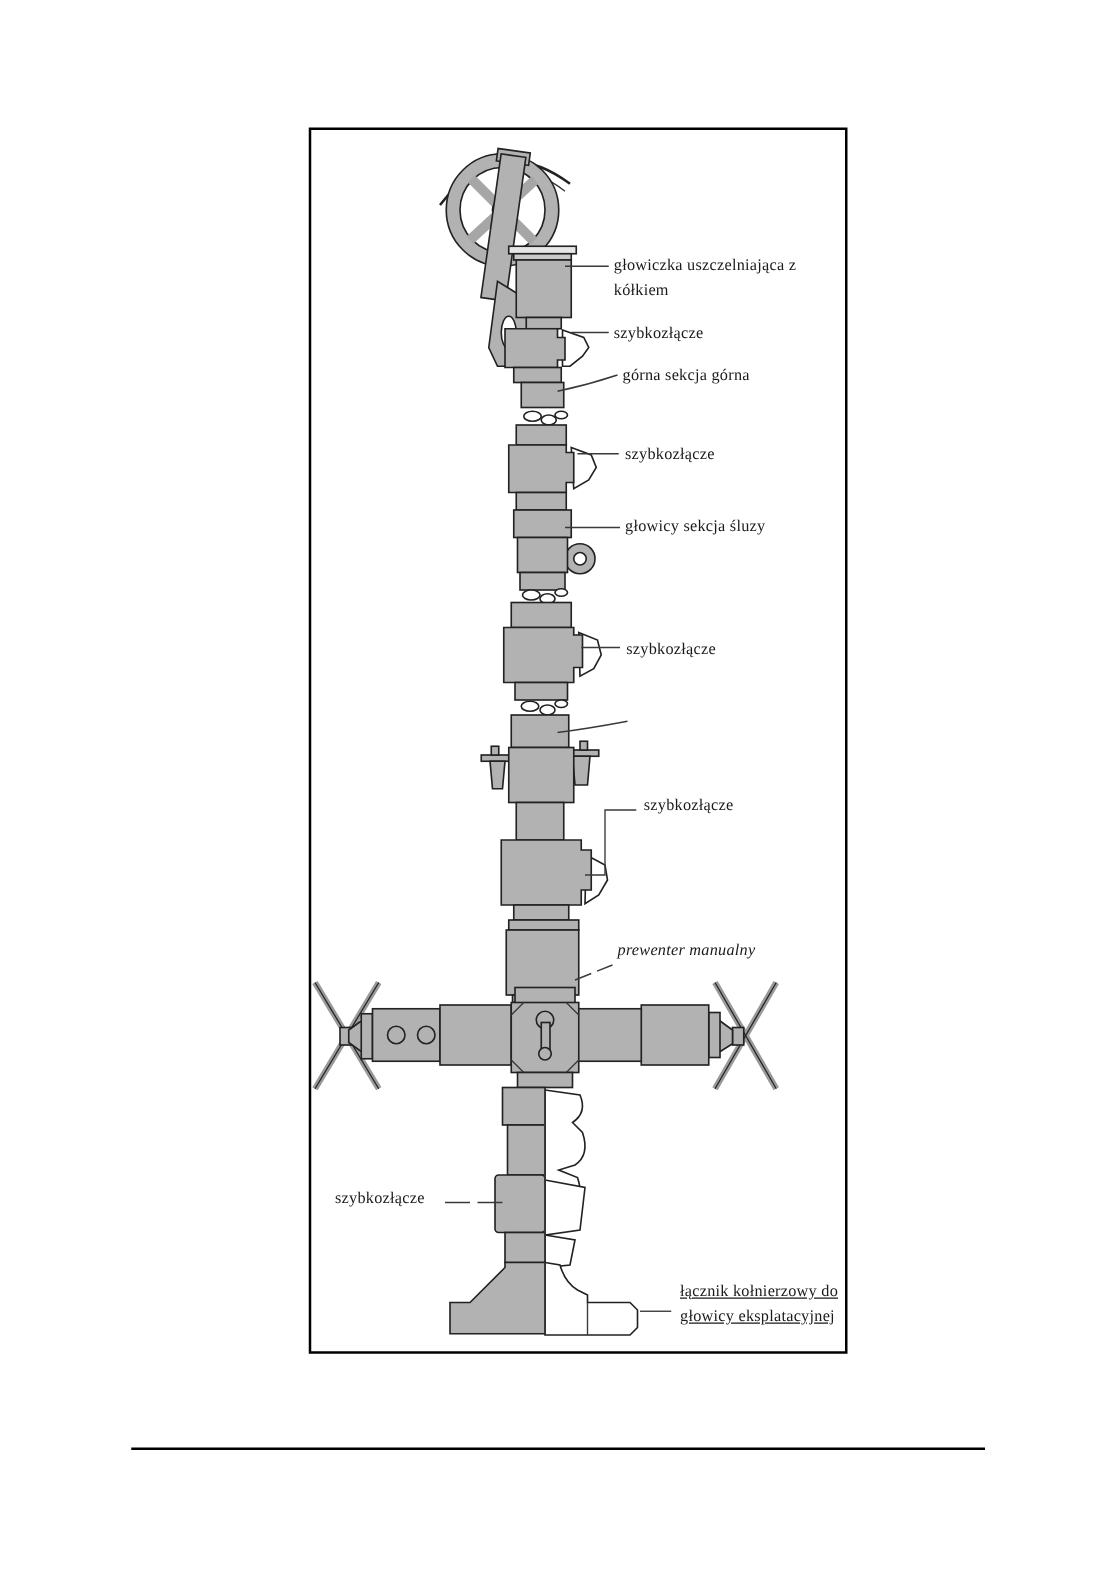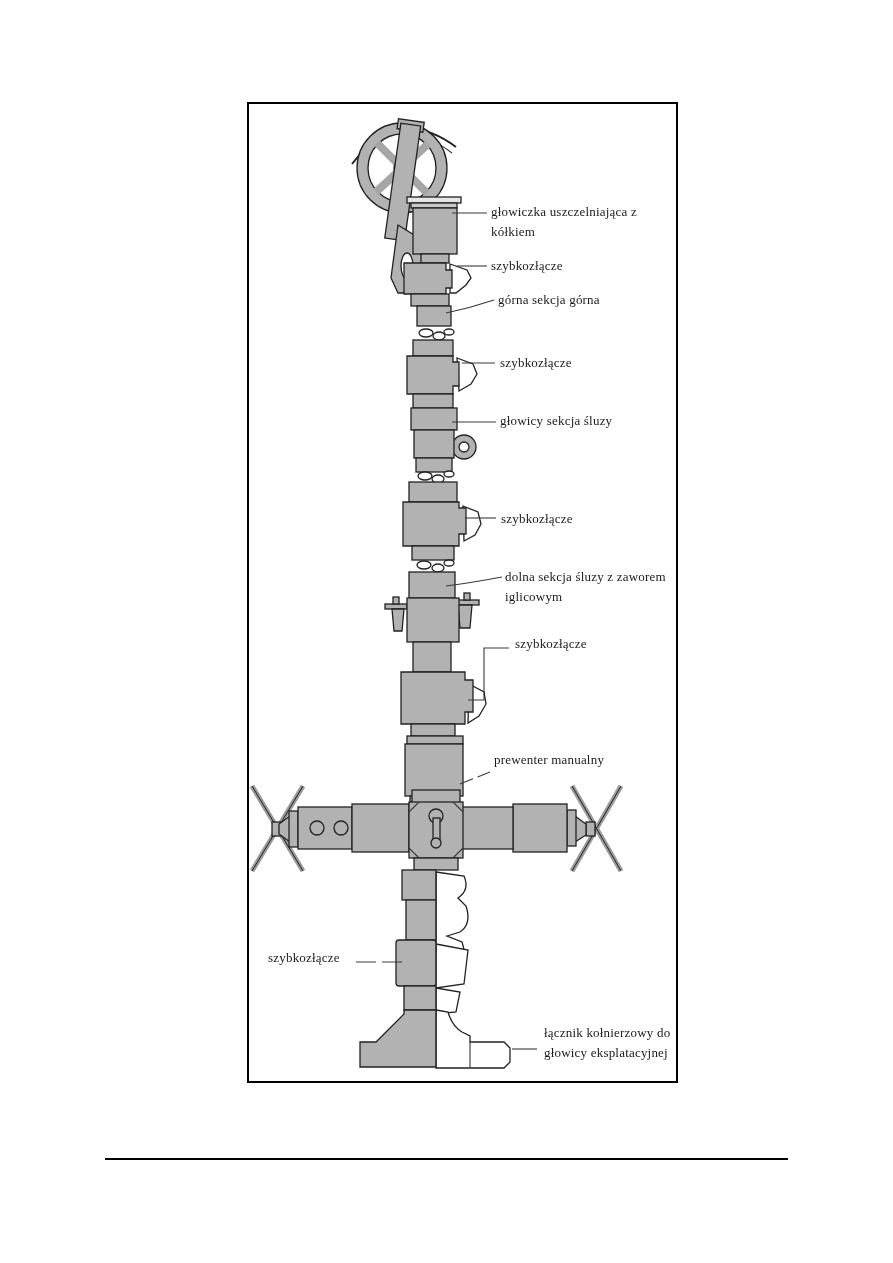--- a/index.html
+++ b/index.html
@@ -179,20 +179,18 @@
     <line x1="105" y1="1159" x2="788" y2="1159" stroke="#000" stroke-width="2"></line>
   </svg>
 
   <div class="label" style="left:491px;top:202px;width:175px;">głowiczka uszczelniająca z
 kółkiem</div>
   <div class="label" style="left:491px;top:256px;">szybkozłącze</div>
   <div class="label" style="left:498px;top:290px;">górna sekcja górna</div>
   <div class="label" style="left:500px;top:353px;">szybkozłącze</div>
   <div class="label" style="left:500px;top:411px;">głowicy sekcja śluzy</div>
   <div class="label" style="left:501px;top:509px;">szybkozłącze</div>
-  <div class="label" style="left:505px;top:567px;width:175px;">dolna sekcja śluzy z zaworem
-iglicowym</div>
   <div class="label" style="left:515px;top:634px;">szybkozłącze</div>
-  <div class="label" style="left:494px;top:750px;">prewenter manualny</div>
+  <div class="label" style="left:494px;top:750px;font-style:italic;">prewenter manualny</div>
   <div class="label" style="left:268px;top:948px;">szybkozłącze</div>
-  <div class="label" style="left:544px;top:1023px;width:150px;">łącznik kołnierzowy do
+  <div class="label" style="left:544px;top:1023px;width:150px;text-decoration:underline;">łącznik kołnierzowy do
 głowicy eksplatacyjnej</div>
 </div>
 
 </body></html>

